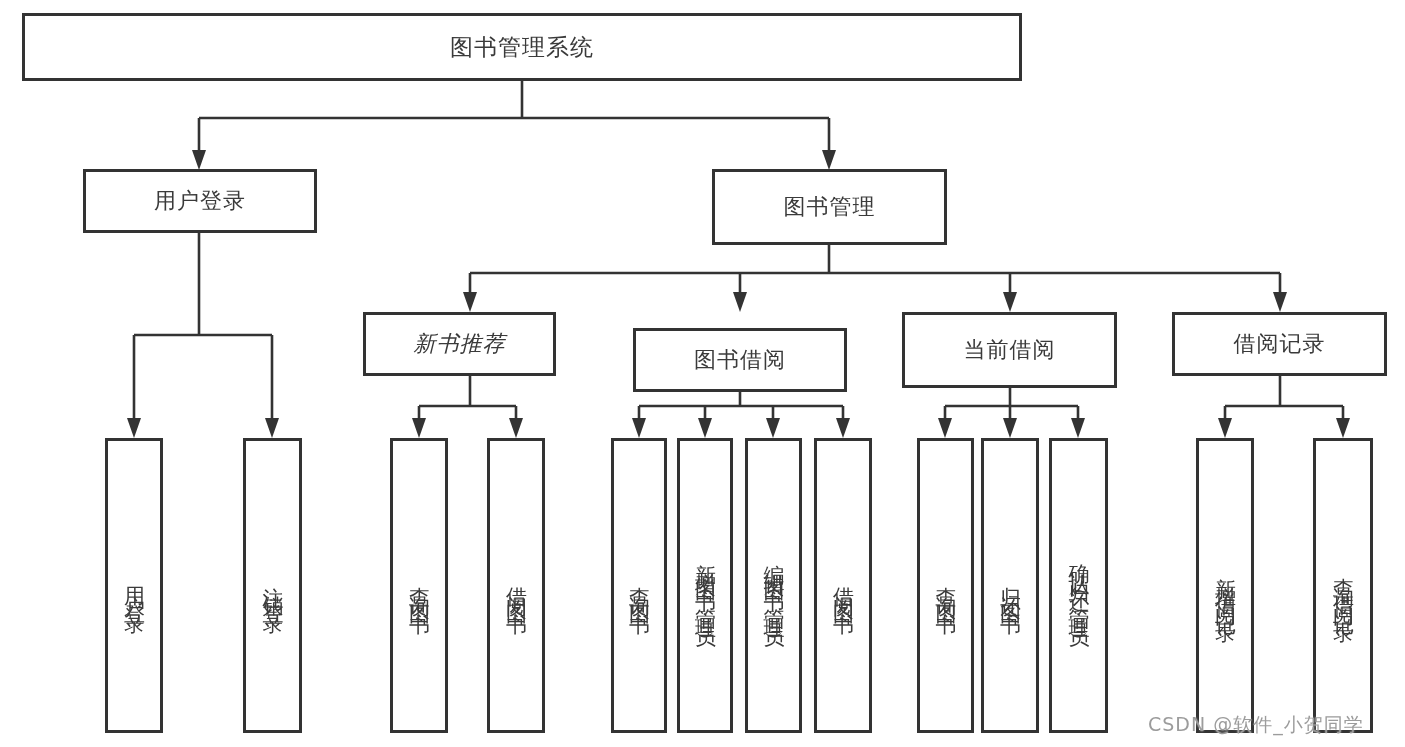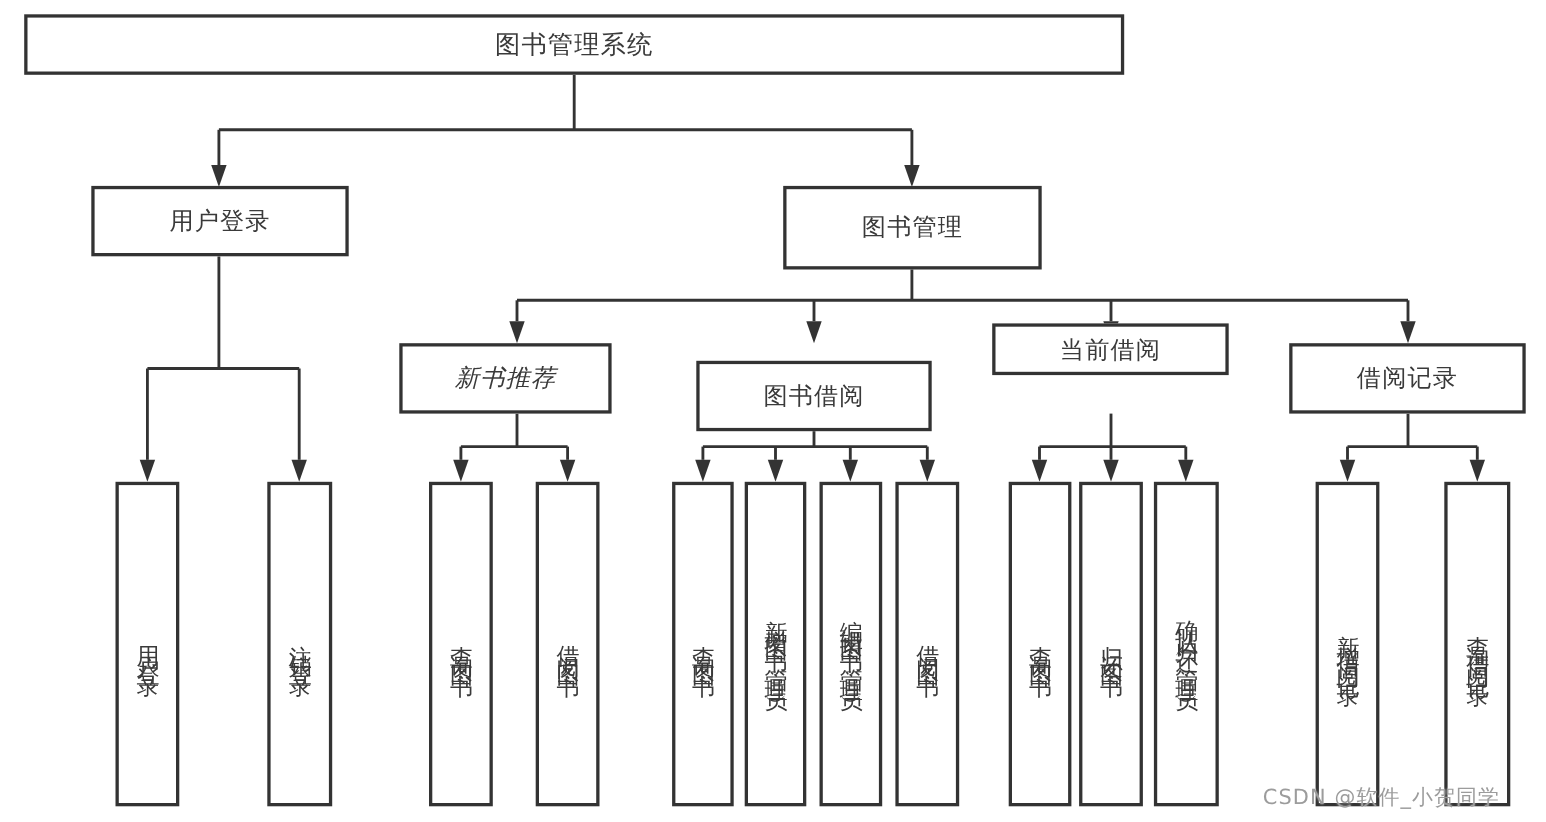--- a/index.html
+++ b/index.html
@@ -132,28 +132,28 @@
     <polygon class="arrow" points="1071,418 1085,418 1078,438"></polygon>
 
     <path class="ln" d="M1280,376 V406"></path>
     <path class="ln" d="M1225,406 H1343"></path>
     <path class="ln" d="M1225,406 V418"></path>
     <polygon class="arrow" points="1218,418 1232,418 1225,438"></polygon>
     <path class="ln" d="M1343,406 V418"></path>
     <polygon class="arrow" points="1336,418 1350,418 1343,438"></polygon>
   </svg>
 
-  <div class="box h-box root-box" style="left:22px; top:13px; width:1000px; height:55px;">图书管理系统</div>
+  <div class="box h-box root-box" style="left:22px; top:13px; width:1000px; height:68px;">图书管理系统</div>
 
   <div class="box h-box" style="left:83px; top:169px; width:234px; height:64px;">用户登录</div>
   <div class="box h-box" style="left:712px; top:169px; width:235px; height:76px;">图书管理</div>
 
   <div class="box h-box" style="left:363px; top:312px; width:193px; height:64px;font-style:italic;">新书推荐</div>
   <div class="box h-box" style="left:633px; top:312px; width:214px; height:64px;margin-top:16px;">图书借阅</div>
-  <div class="box h-box" style="left:902px; top:294px; width:215px; height:47px;">当前借阅</div>
+  <div class="box h-box" style="left:902px; top:312px; width:215px; height:76px;">当前借阅</div>
   <div class="box h-box" style="left:1172px; top:312px; width:215px; height:64px;">借阅记录</div>
 
   <div class="box v-box" style="left:105px; top:438px; width:58px; height:295px;">用户登录</div>
   <div class="box v-box" style="left:243px; top:438px; width:59px; height:295px;">注销登录</div>
 
   <div class="box v-box" style="left:390px; top:438px; width:58px; height:295px;">查询图书</div>
   <div class="box v-box" style="left:487px; top:438px; width:58px; height:295px;">借阅图书</div>
 
   <div class="box v-box" style="left:611px; top:438px; width:56px; height:295px;">查询图书</div>
   <div class="box v-box" style="left:677px; top:438px; width:56px; height:295px;">新增图书（管理员）</div>

